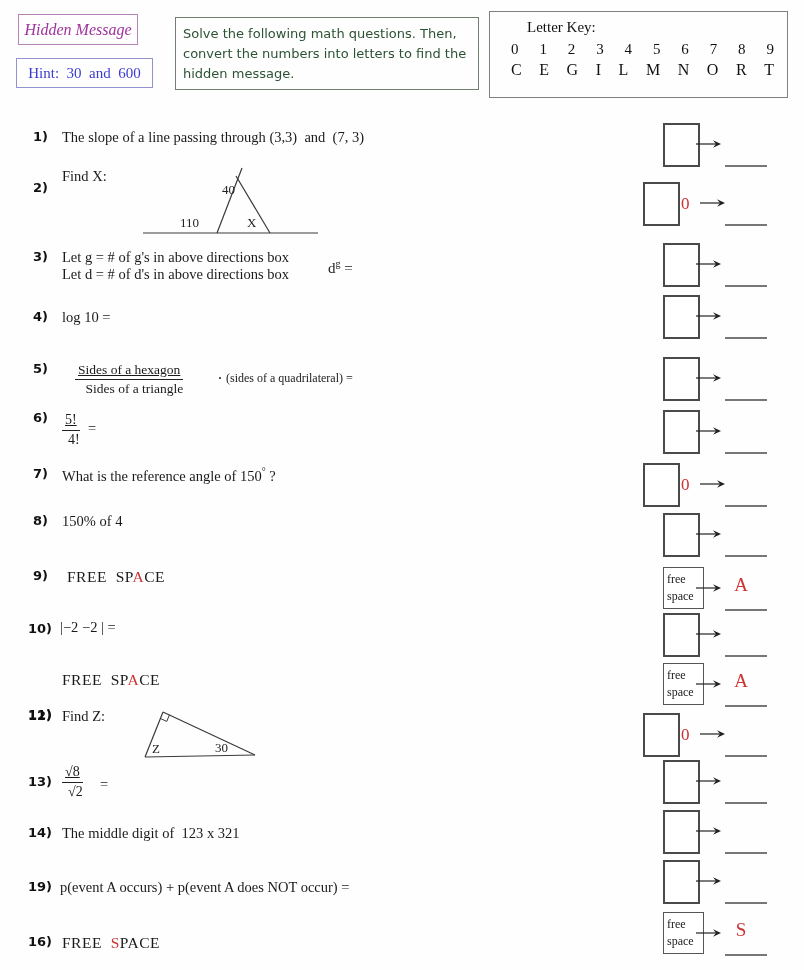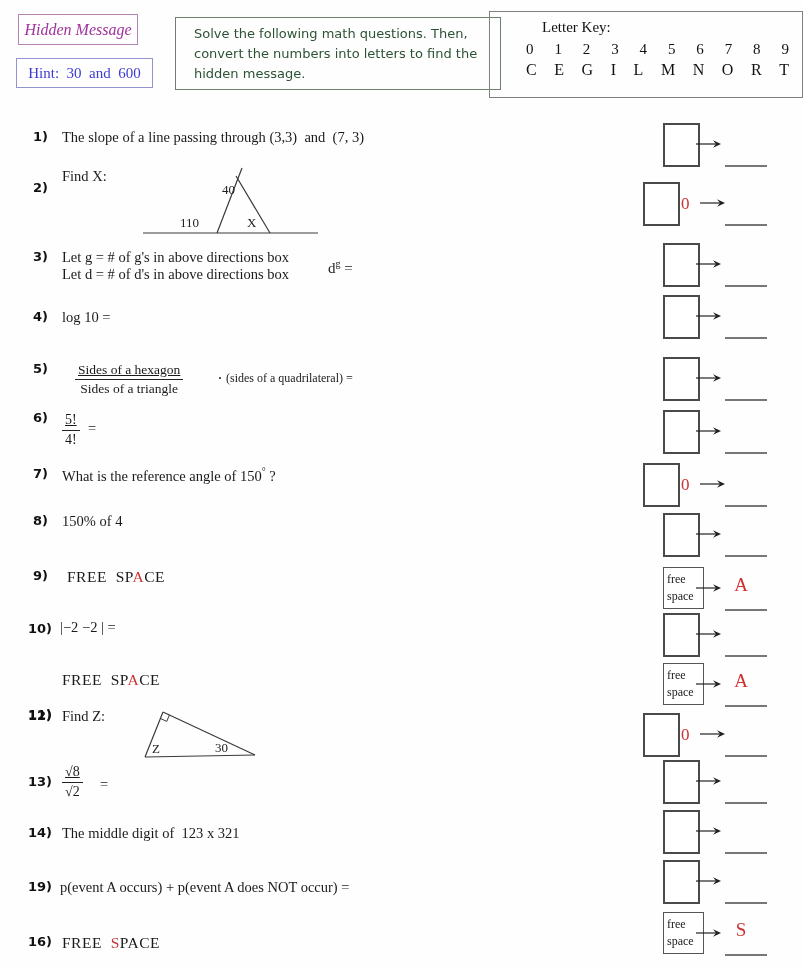--- a/index.html
+++ b/index.html
@@ -10,37 +10,37 @@
   .abs{position:absolute;}
 
   
   .title-box{left:18px;top:14px;width:118px;height:29px;border:1px solid #b583b5;
     display:flex;align-items:center;justify-content:center;}
   .title-text{font-style:italic;font-size:16px;color:#a0329c;white-space:pre;}
   .hint-box{left:16px;top:58px;width:135px;height:28px;border:1px solid #9394cf;
     display:flex;align-items:center;justify-content:center;}
   .hint-text{font-size:15px;color:#3b3bd1;white-space:pre;}
   .dir-box{left:175px;top:17px;width:288px;height:59px;border:1px solid #6f7f70;
-    padding:6px 18px;font-family:"DejaVu Sans",sans-serif;font-size:13px;
+    padding:6px 7px;font-family:"DejaVu Sans",sans-serif;font-size:13px;
     line-height:1.55;color:#2c5234;}
-  .key-box{left:489px;top:11px;width:297px;height:85px;border:1px solid #808080;padding-left:15px;}
+  .key-box{left:489px;top:11px;width:297px;height:85px;border:1px solid #808080;}
   .key-label{margin:7px 0 0 37px;font-size:15px;color:#111;}
   .key-row{display:flex;justify-content:space-between;padding:0 13px 0 21px;
     font-size:15px;color:#111;}
   .key-row.digits{margin-top:5px;}
   .key-row.letters{margin-top:3px;font-size:16px;}
 
   
   .qnum{font-family:"DejaVu Sans",sans-serif;font-size:13px;font-weight:700;color:#111;}
   .qtext{font-size:14.5px;white-space:pre;}
   .red{color:#cc3333;}
   sup{font-size:10px;}
   .frac{display:inline-block;text-align:center;font-size:13.5px;line-height:1.2;}
   .frac .top{border-bottom:1px solid #222;padding:0 3px 1px 3px;display:block;text-decoration:underline;}
-  .frac .bot{display:block;padding-top:1px;}
+  .frac .bot{display:block;padding-top:1px;text-align:right;}
   .dot{font-weight:700;padding:0 4px 0 2px;}
 
   
   .ans-row{position:absolute;left:0;top:0;width:804px;height:0;}
   .ans-box{position:absolute;width:33px;height:40px;border:2px solid #4a4a4a;background:#fff;}
   .ans-box.free{border:1px solid #555;font-size:12px;line-height:1.4;padding:3px 0 0 3px;
     width:36px;height:37px;}
   .ans-line{position:absolute;left:725px;width:42px;border-top:2px solid #777;}
   .zero-prefix{position:absolute;font-size:17px;color:#cc3333;}
   .red-letter{position:absolute;left:729px;width:24px;text-align:center;

